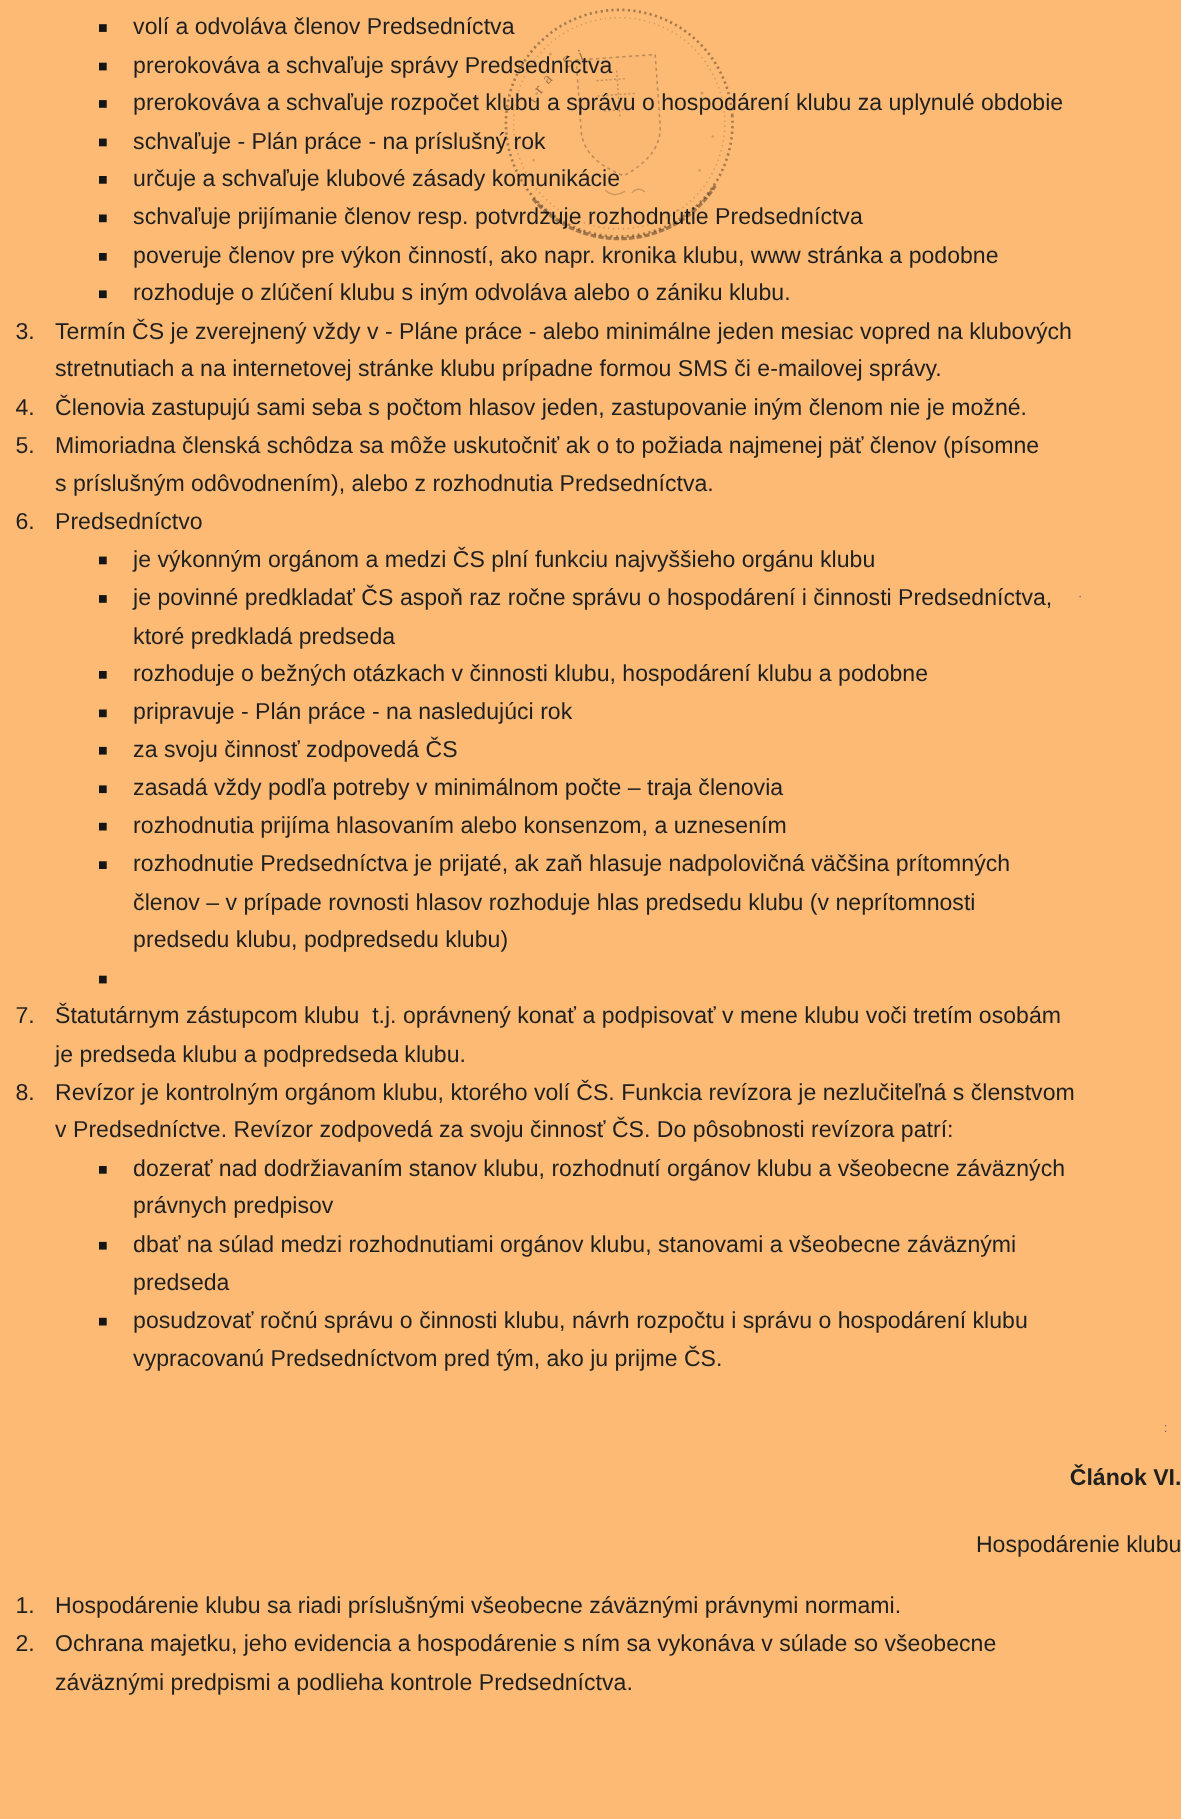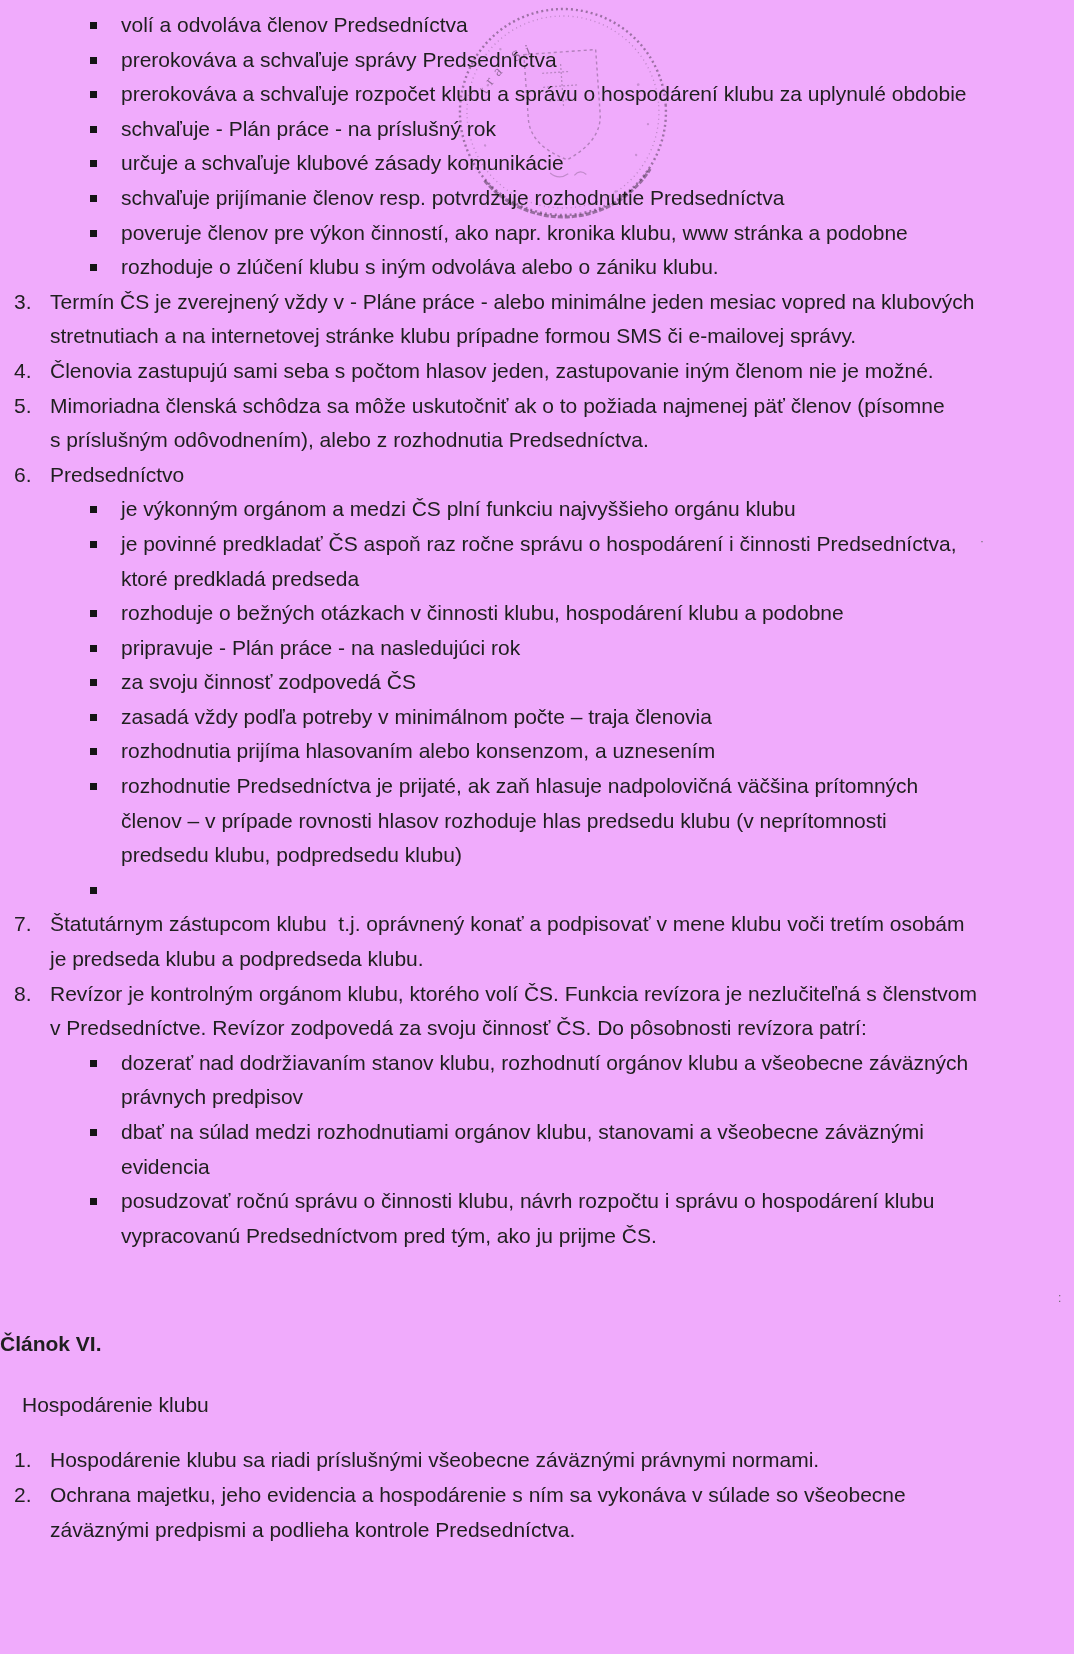--- a/index.html
+++ b/index.html
@@ -1,20 +1,20 @@
 <!DOCTYPE html>
 <html><head>
 <meta charset="utf-8">
 <style>
   html,body{margin:0;padding:0;background:#e9e9e9;}
   #page{
     position:relative;
     width:1074px;height:1654px;
     margin:0 auto;
-    background:#f0abfc;
+    background:#fdba74;
     font-family:"Liberation Sans", sans-serif;
     font-size:21px;
     color:#1f1f1f;
     overflow:hidden;
   }
   #doc{position:relative;padding-top:8px;}
   .row{
     position:relative;
     line-height:34.6px;
     height:34.6px;
@@ -23,24 +23,24 @@
   .row.b,.row.cb{padding-left:121px;}
   .row.n,.row.c{padding-left:50px;}
   .row .sq{
     position:absolute;left:90px;top:14px;
     width:7px;height:7px;background:#151515;display:block;
   }
   .row .num{
     position:absolute;left:14px;top:0;width:34px;display:block;
   }
   .row.heading{
-    text-align:left;font-weight:bold;height:35px;margin-top:74px;
+    text-align:right;font-weight:bold;height:35px;margin-top:74px;
   }
   .row.subheading{
-    text-align:left;height:35px;margin-top:26px;padding-left:22px;
+    text-align:right;height:35px;margin-top:26px;padding-left:22px;
   }
   .row.first-after-headings{margin-top:20px;}
   
   #stamp{
     position:absolute;left:450px;top:0px;
     width:226px;height:226px;
     pointer-events:none;
     mix-blend-mode:multiply;
     opacity:.9;
     transform:rotate(-4deg);
@@ -80,21 +80,21 @@
       <div class="row cb"><span>členov – v prípade rovnosti hlasov rozhoduje hlas predsedu klubu (v neprítomnosti</span></div>
       <div class="row cb"><span>predsedu klubu, podpredsedu klubu)</span></div>
       <div class="row b"><span class="sq"></span></div>
       <div class="row n"><span class="num">7.</span><span>Štatutárnym zástupcom klubu  t.j. oprávnený konať a podpisovať v mene klubu voči tretím osobám</span></div>
       <div class="row c"><span>je predseda klubu a podpredseda klubu.</span></div>
       <div class="row n"><span class="num">8.</span><span>Revízor je kontrolným orgánom klubu, ktorého volí ČS. Funkcia revízora je nezlučiteľná s členstvom</span></div>
       <div class="row c"><span>v Predsedníctve. Revízor zodpovedá za svoju činnosť ČS. Do pôsobnosti revízora patrí:</span></div>
       <div class="row b"><span class="sq"></span><span>dozerať nad dodržiavaním stanov klubu, rozhodnutí orgánov klubu a všeobecne záväzných</span></div>
       <div class="row cb"><span>právnych predpisov</span></div>
       <div class="row b"><span class="sq"></span><span>dbať na súlad medzi rozhodnutiami orgánov klubu, stanovami a všeobecne záväznými</span></div>
-      <div class="row cb"><span>evidencia</span></div>
+      <div class="row cb"><span>predseda</span></div>
       <div class="row b"><span class="sq"></span><span>posudzovať ročnú správu o činnosti klubu, návrh rozpočtu i správu o hospodárení klubu</span></div>
       <div class="row cb"><span>vypracovanú Predsedníctvom pred tým, ako ju prijme ČS.</span></div>
       <div class="row heading"><span>Článok VI.</span></div>
       <div class="row subheading"><span>Hospodárenie klubu</span></div>
       <div class="row n first-after-headings"><span class="num">1.</span><span>Hospodárenie klubu sa riadi príslušnými všeobecne záväznými právnymi normami.</span></div>
       <div class="row n"><span class="num">2.</span><span>Ochrana majetku, jeho evidencia a hospodárenie s ním sa vykonáva v súlade so všeobecne</span></div>
       <div class="row c"><span>záväznými predpismi a podlieha kontrole Predsedníctva.</span></div>
     </div>
 
   <svg id="stamp" viewBox="0 0 226 226" xmlns="http://www.w3.org/2000/svg">

